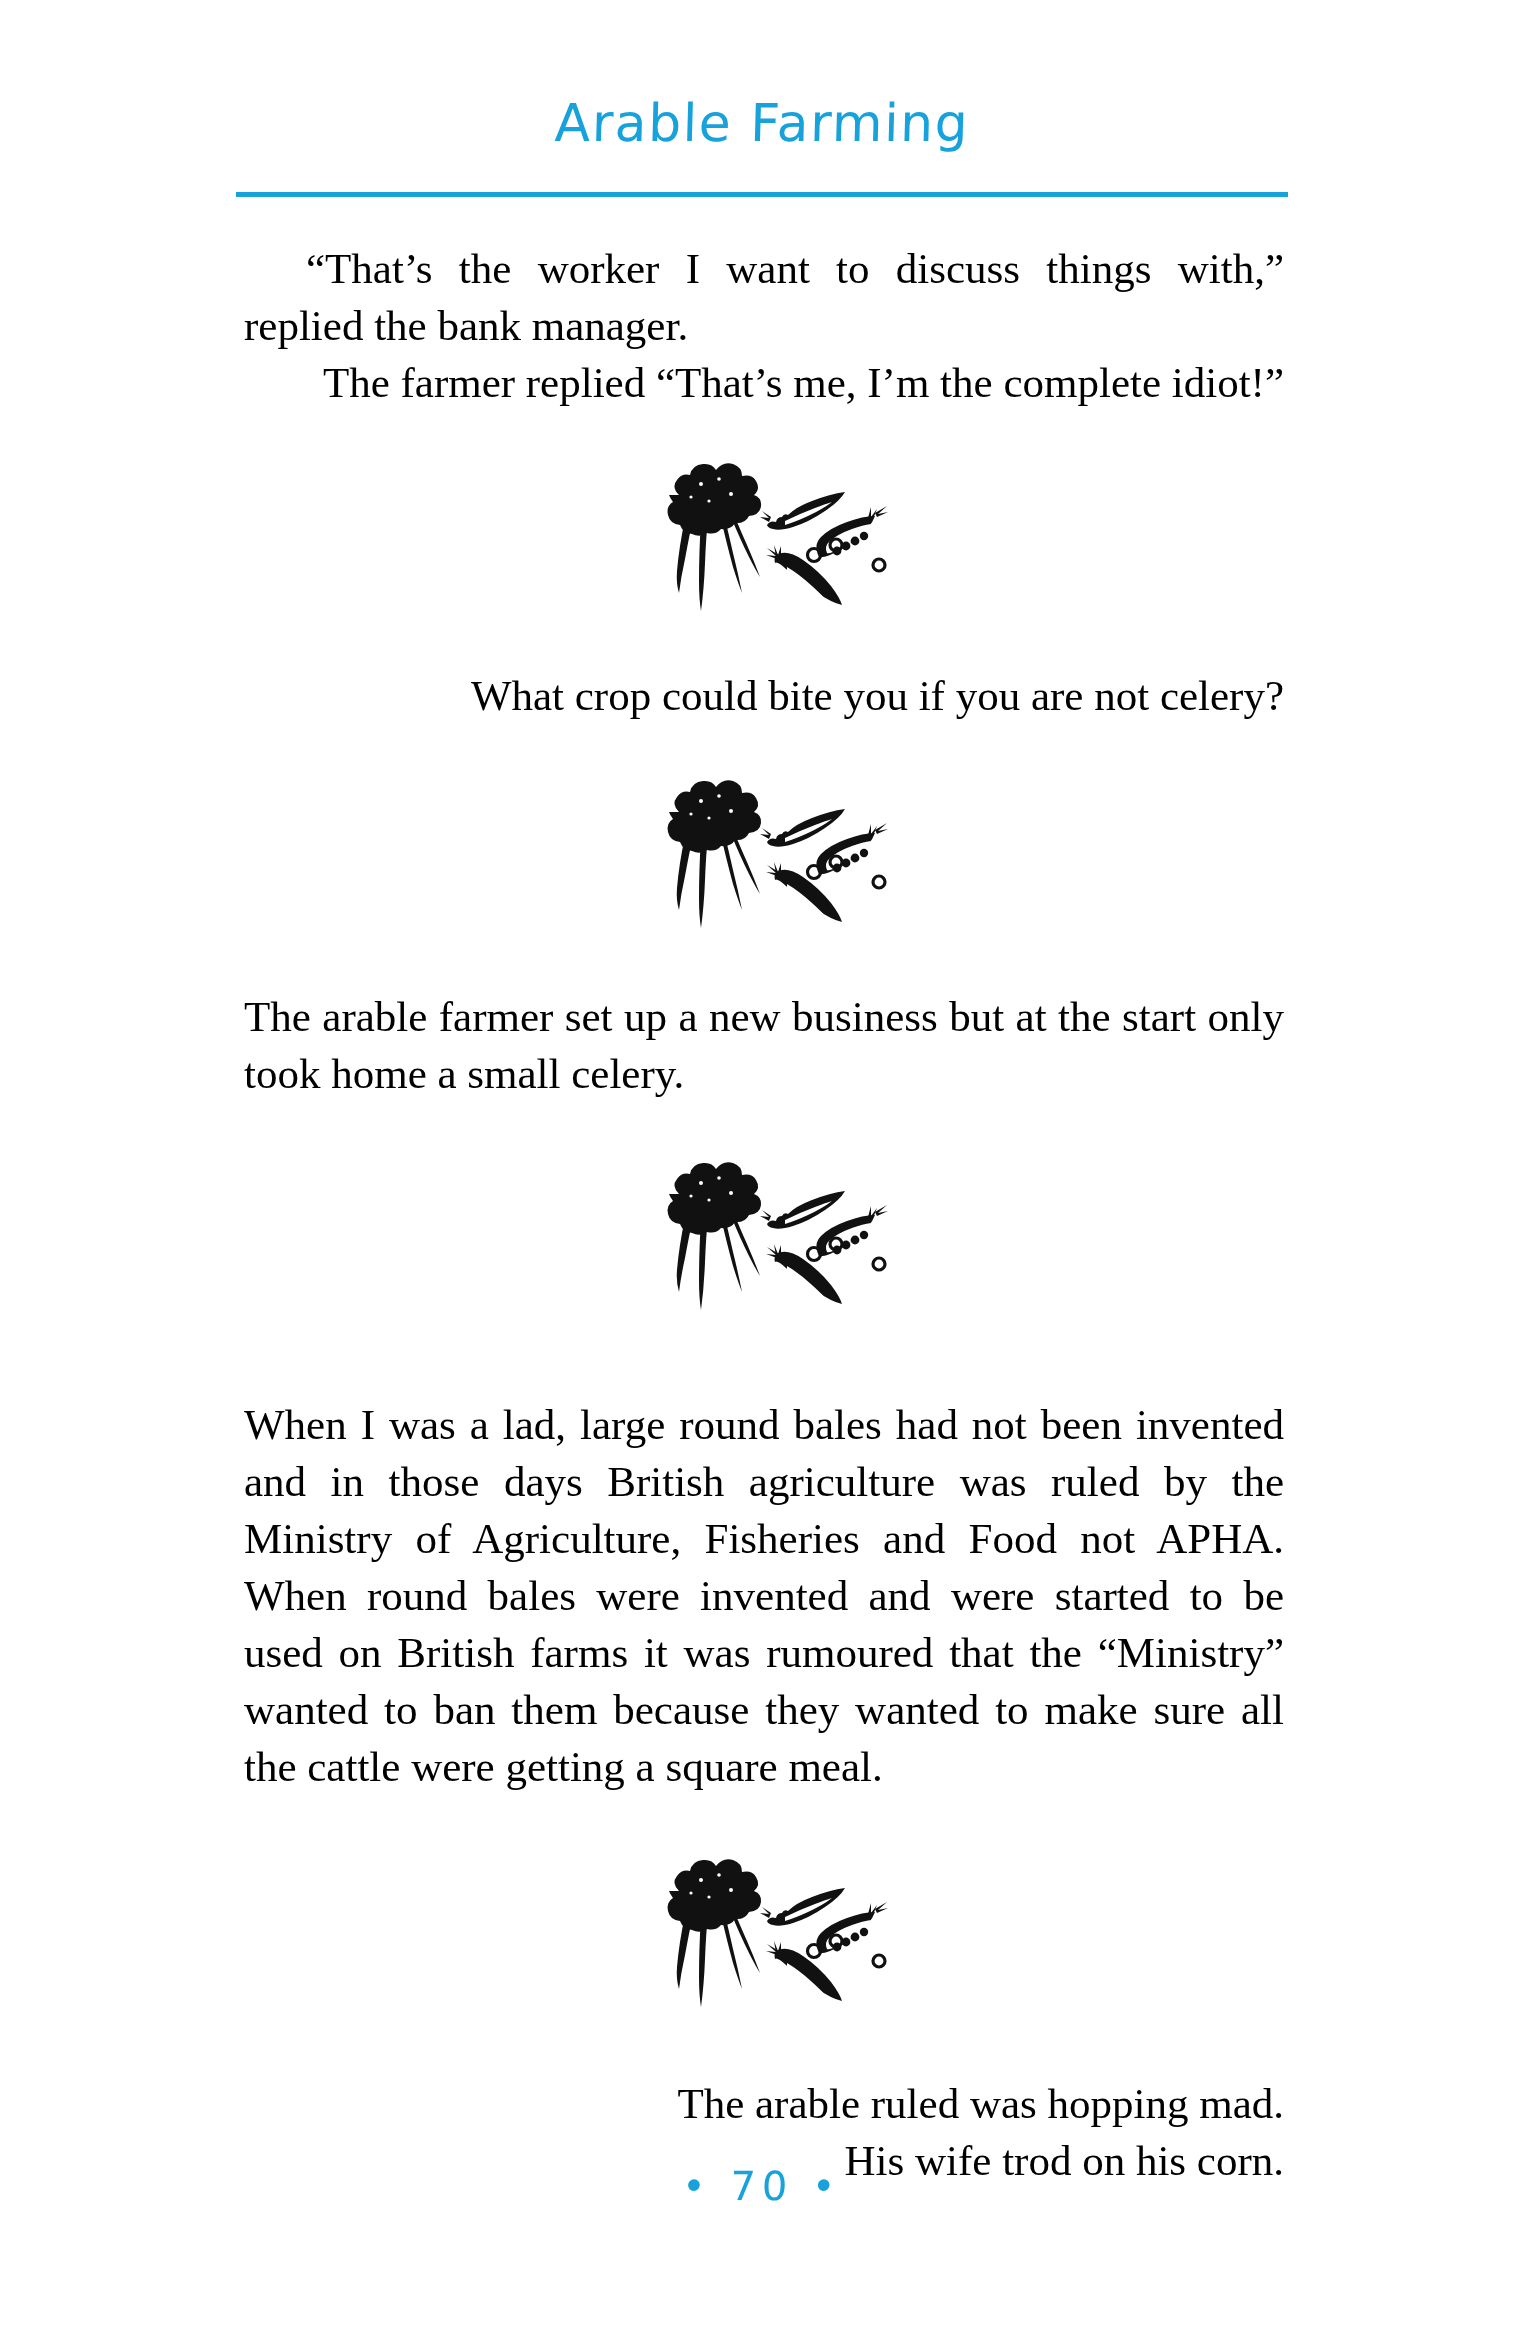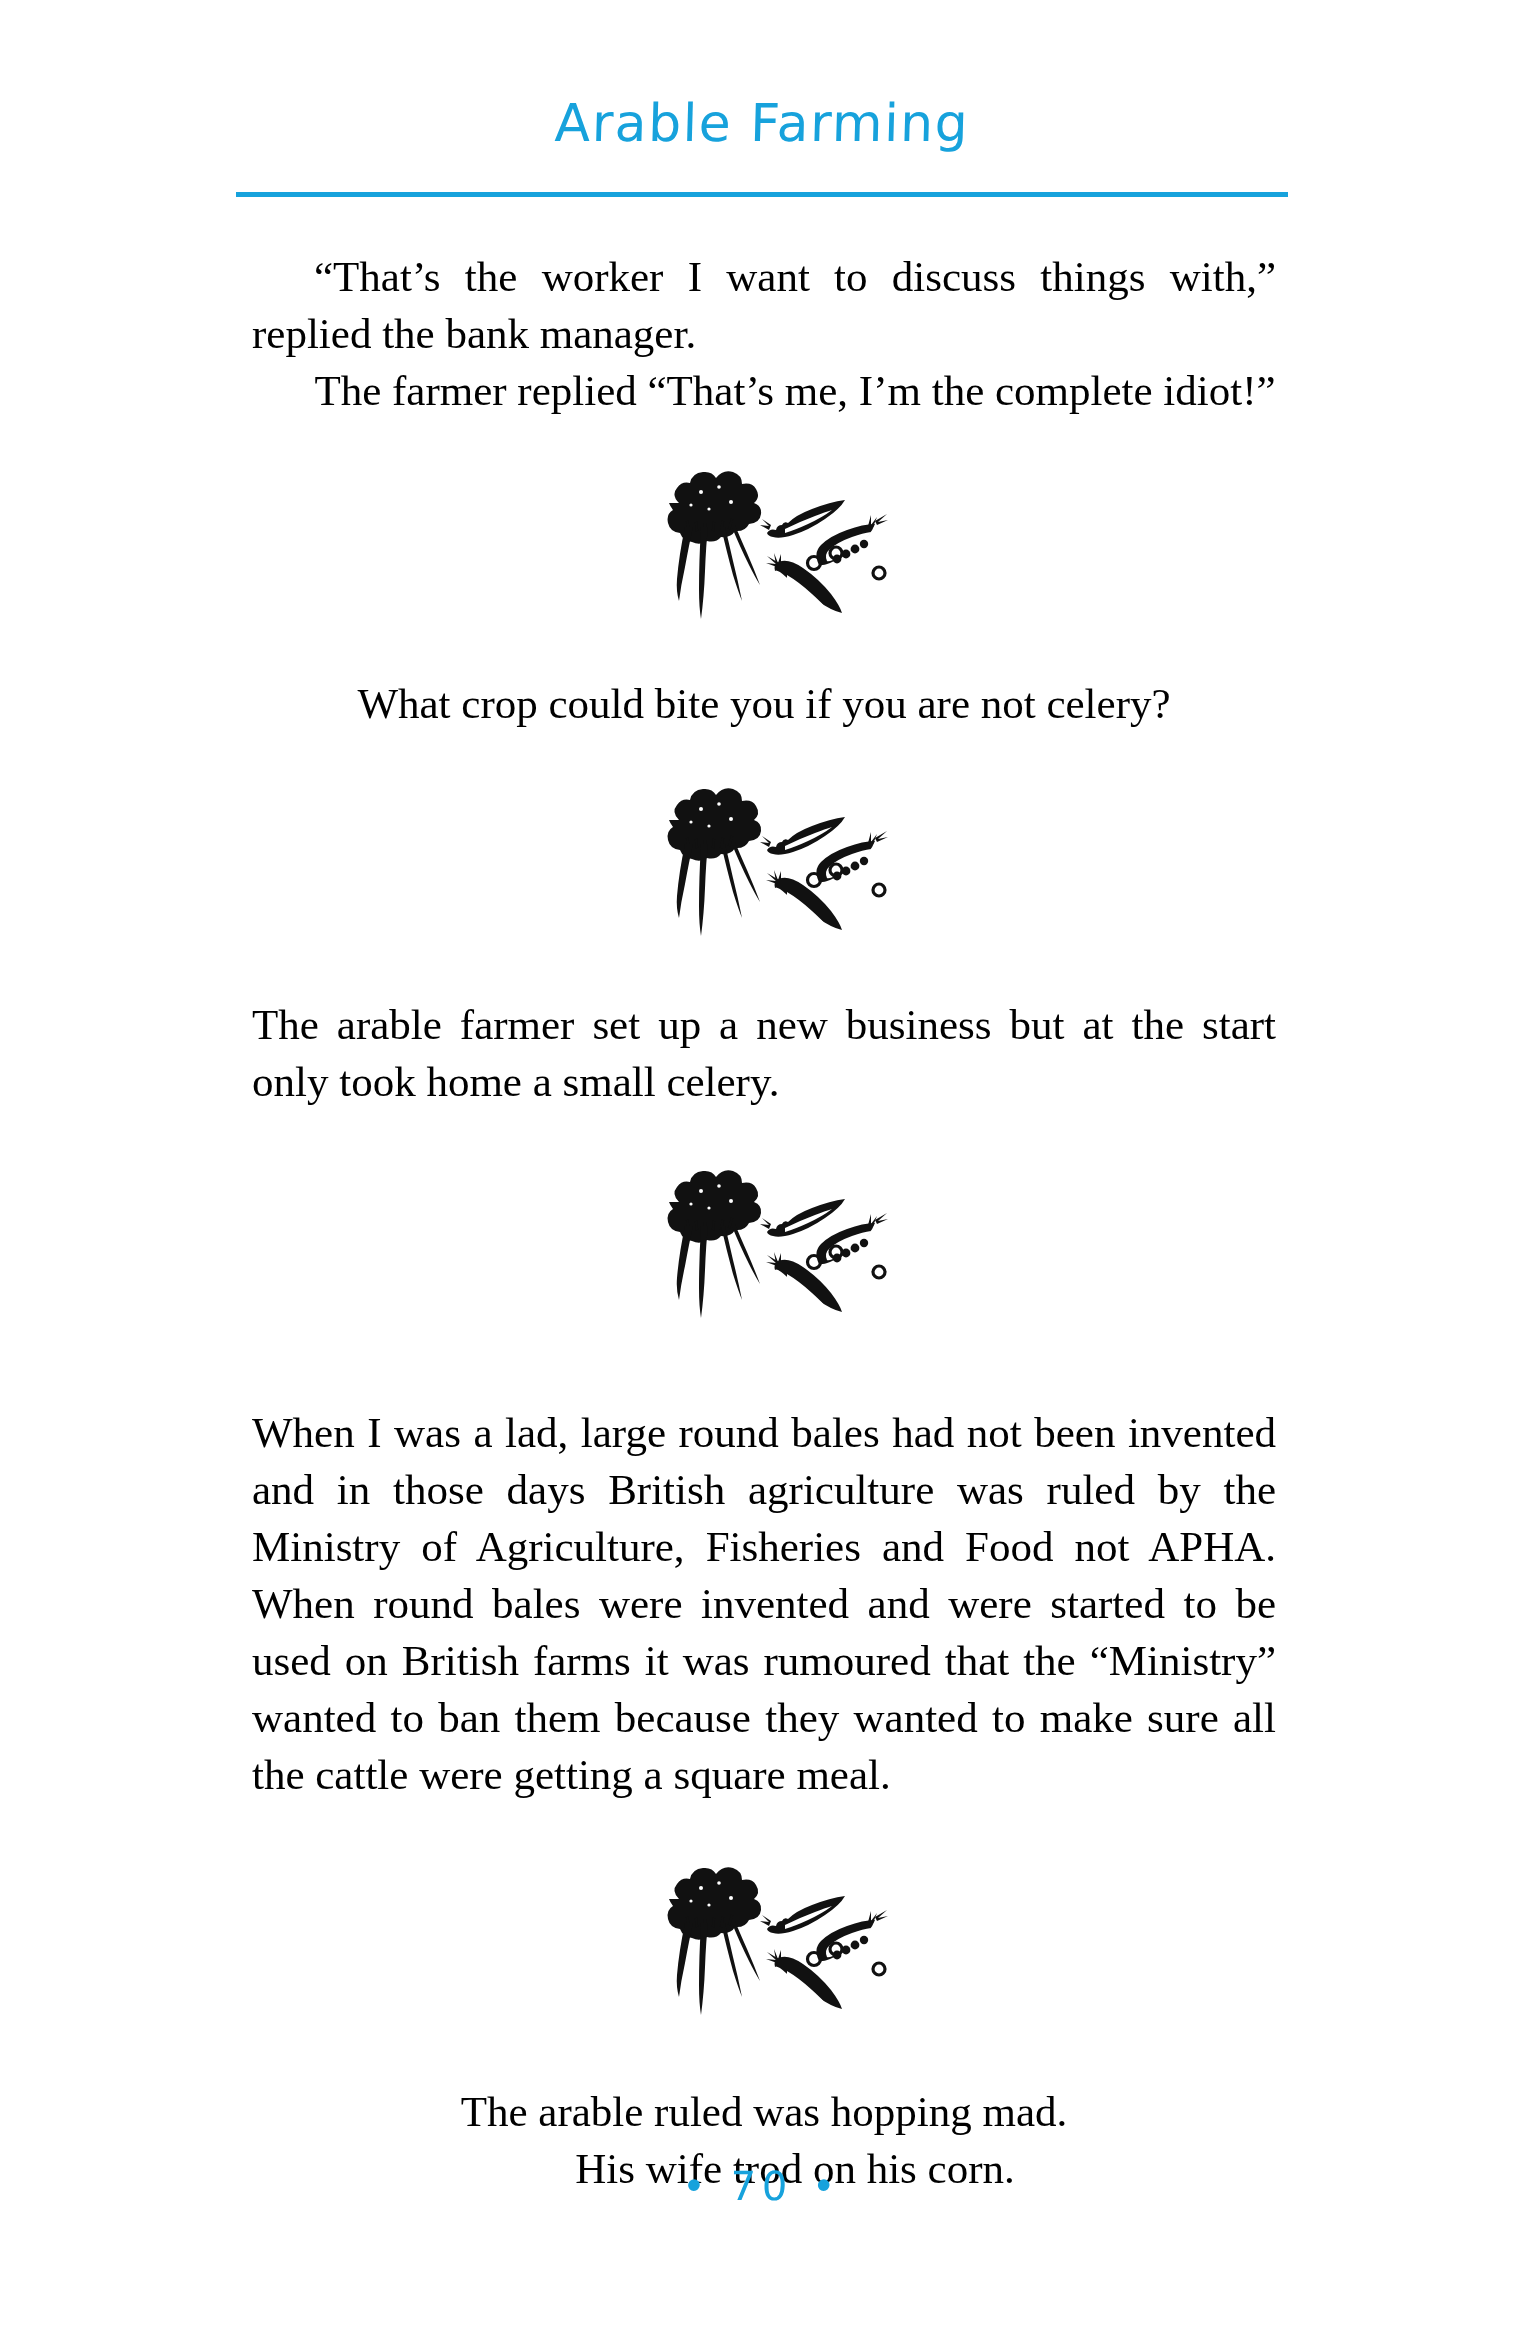--- a/index.html
+++ b/index.html
@@ -65,30 +65,30 @@
     margin: 0;
     font-size: 43px;
     line-height: 57px;
     text-align: justify;
     text-justify: inter-word;
     -webkit-hyphens: none;
     hyphens: none;
   }
 
   p.body-text.ragged {
-    text-align: center;
+    text-align: right;
   }
 
   .indent {
     display: inline-block;
     width: 62px;
   }
 
   .block {
-    margin: 16px;
+    margin: 8px;
   }
 
   
   .ornament {
     display: block;
     margin: 0 auto;
     width: 250px;
     height: 160px;
   }
 

